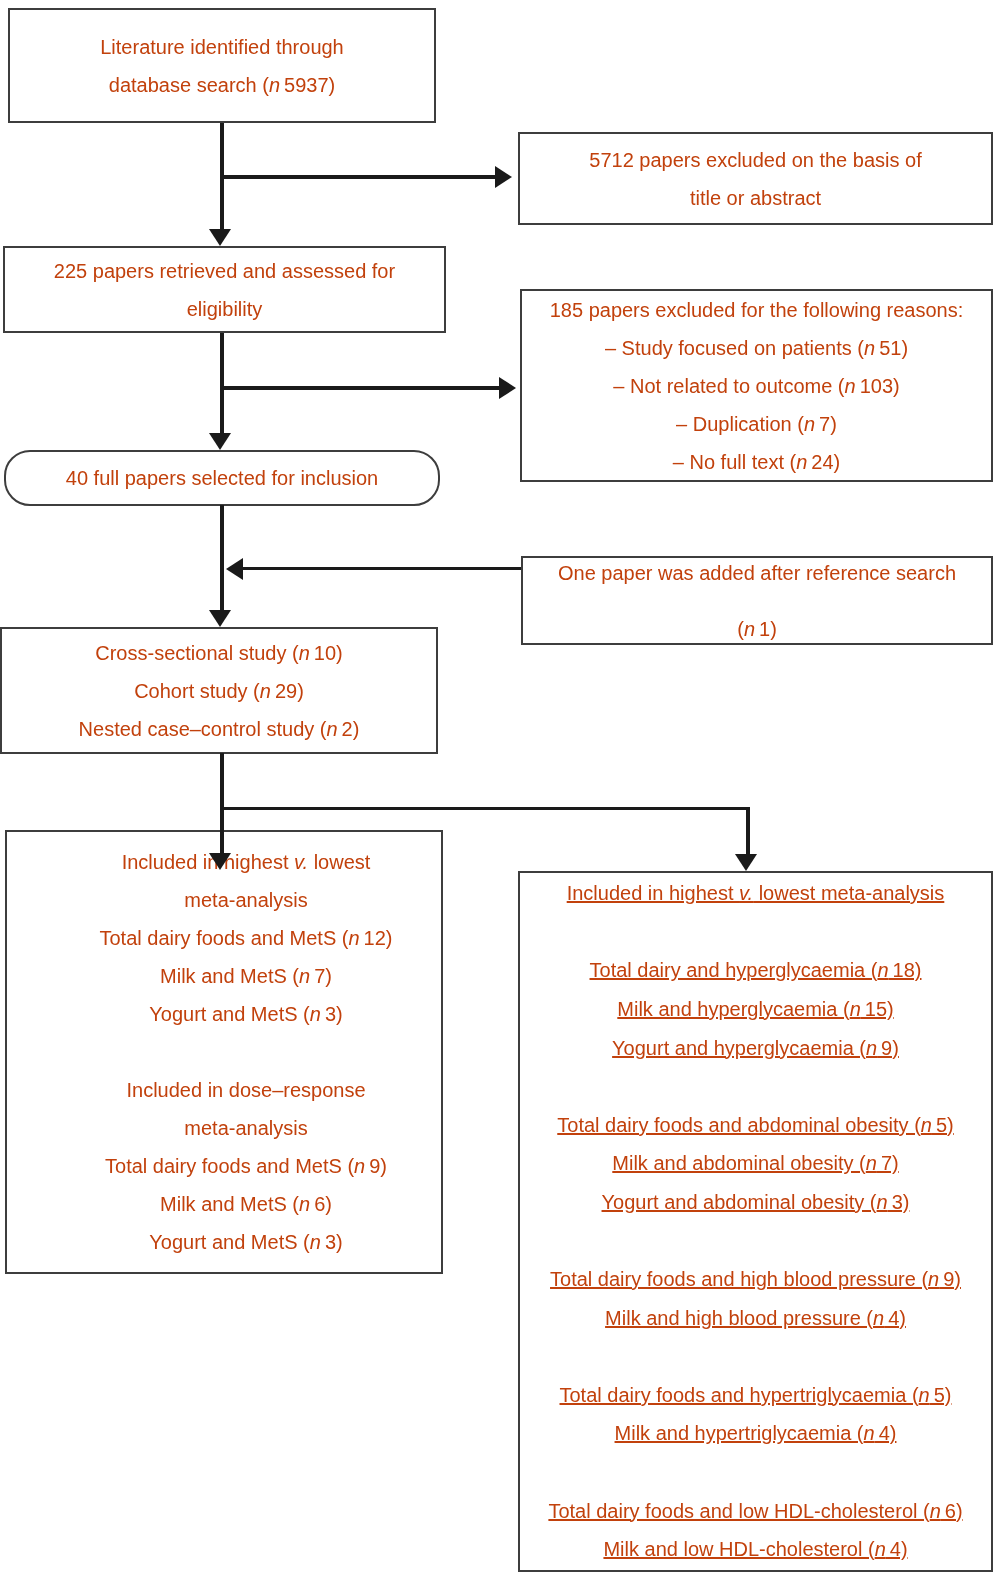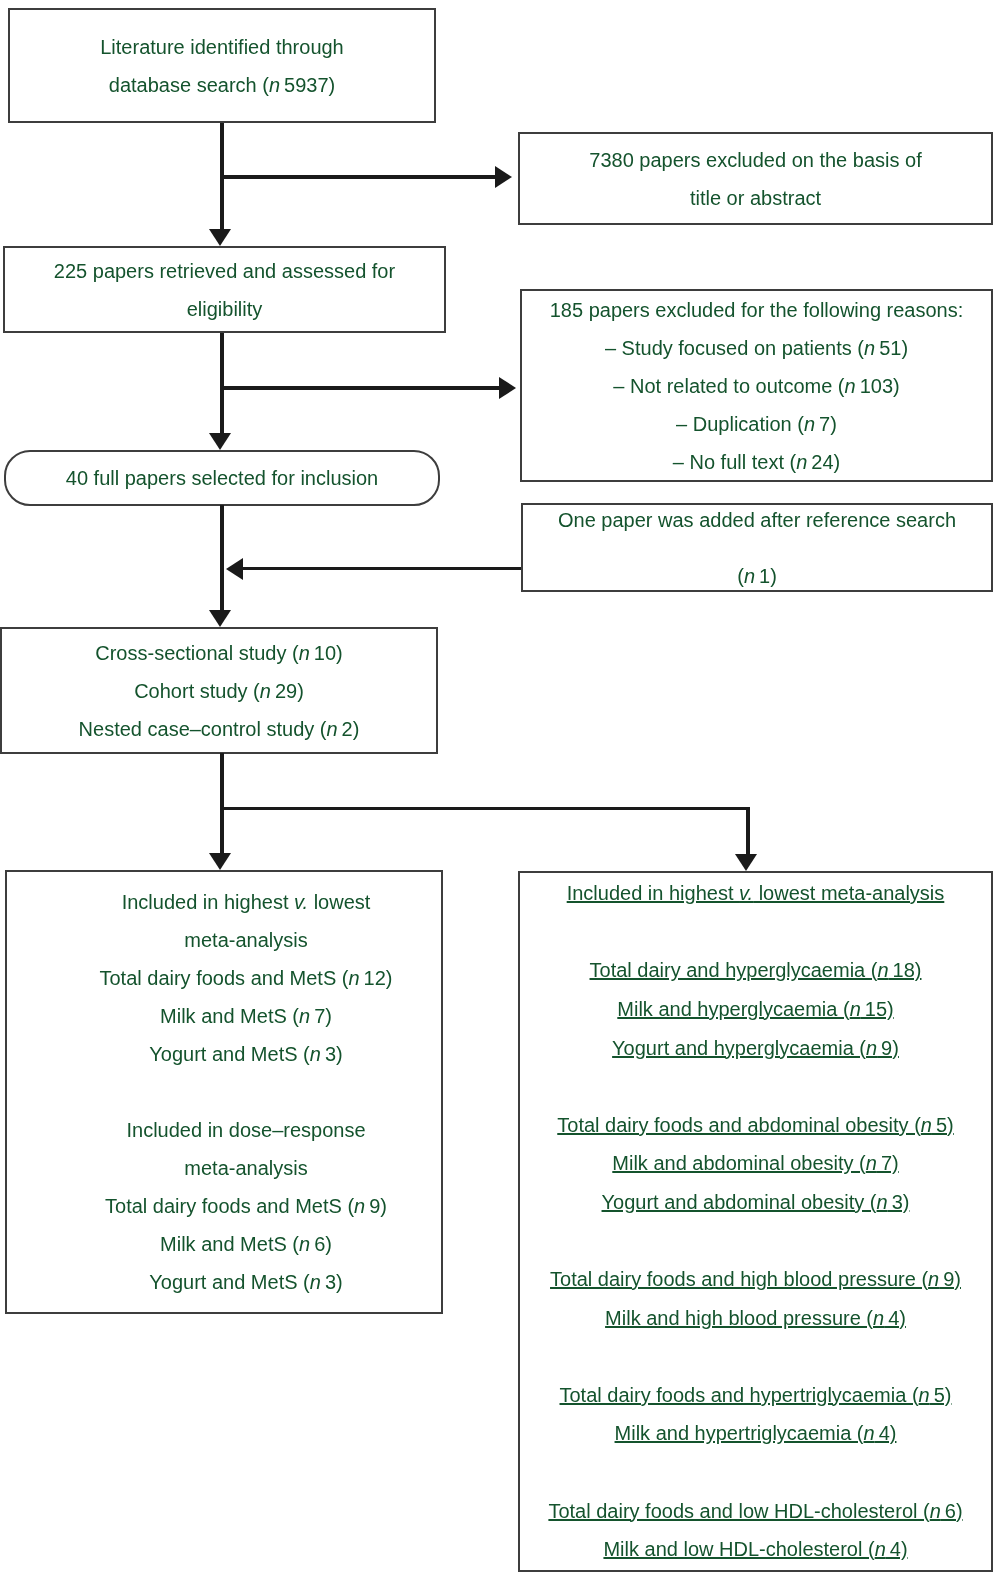--- a/index.html
+++ b/index.html
@@ -6,21 +6,21 @@
     margin: 0;
     padding: 0;
     background: #ffffff;
   }
   .figure {
     position: relative;
     width: 999px;
     height: 1579px;
     background: #ffffff;
     font-family: "Liberation Sans", "DejaVu Sans", sans-serif;
-    color: #14532d;
+    color: #c2410c;
     overflow: hidden;
   }
   .box {
     position: absolute;
     box-sizing: border-box;
     border: 2px solid #3d3d3d;
     background: #ffffff;
     display: flex;
     flex-direction: column;
     justify-content: center;
@@ -59,23 +59,23 @@
     border-bottom: 11px solid transparent;
     border-right: 17px solid #1a1a1a;
   }
 
   
   .box-literature       { left: 8px;   top: 8px;    width: 428px; height: 115px; }
   .box-excluded-title   { left: 518px; top: 132px;  width: 475px; height: 93px;  }
   .box-retrieved        { left: 3px;   top: 246px;  width: 443px; height: 87px;  }
   .box-excluded-reasons { left: 520px; top: 289px;  width: 473px; height: 193px; }
   .box-selected         { left: 4px;   top: 450px;  width: 436px; height: 56px; border-radius: 26px;  }
-  .box-reference        { left: 521px; top: 503px;  width: 472px; height: 89px; gap: 18px;  }
+  .box-reference        { left: 521px; top: 556px;  width: 472px; height: 89px; gap: 18px;  }
   .box-study-types      { left: 0;   top: 627px;  width: 438px; height: 127px; }
-  .box-left-meta        { left: 5px;   top: 870px;  width: 438px; height: 444px; padding-left: 44px; }
+  .box-left-meta        { left: 5px;   top: 830px;  width: 438px; height: 444px; padding-left: 44px; }
   .box-right-meta       { left: 518px; top: 871px;  width: 475px; height: 701px; }
 
   
   .v1 { left: 220px; top: 123px; width: 4px; height: 107px; }
   .v1-head { left: 209px; top: 229px; }
   .h1 { left: 222px; top: 175px; width: 274px; height: 4px; }
   .h1-head { left: 495px; top: 166px; }
   .v2 { left: 220px; top: 333px; width: 4px; height: 101px; }
   .v2-head { left: 209px; top: 433px; }
   .h2 { left: 222px; top: 386px; width: 278px; height: 4px; }
@@ -94,21 +94,21 @@
 <body>
 
 <div class="figure">
 
   <div class="box box-literature">
     <div class="line">Literature identified through</div>
     <div class="line">database search (<i>n</i> 5937)</div>
   </div>
 
   <div class="box box-excluded-title">
-    <div class="line">7380 papers excluded on the basis of</div>
+    <div class="line">5712 papers excluded on the basis of</div>
     <div class="line">title or abstract</div>
   </div>
 
   <div class="box box-retrieved">
     <div class="line">225 papers retrieved and assessed for</div>
     <div class="line">eligibility</div>
   </div>
 
   <div class="box box-excluded-reasons">
     <div class="line">185 papers excluded for the following reasons:</div>

